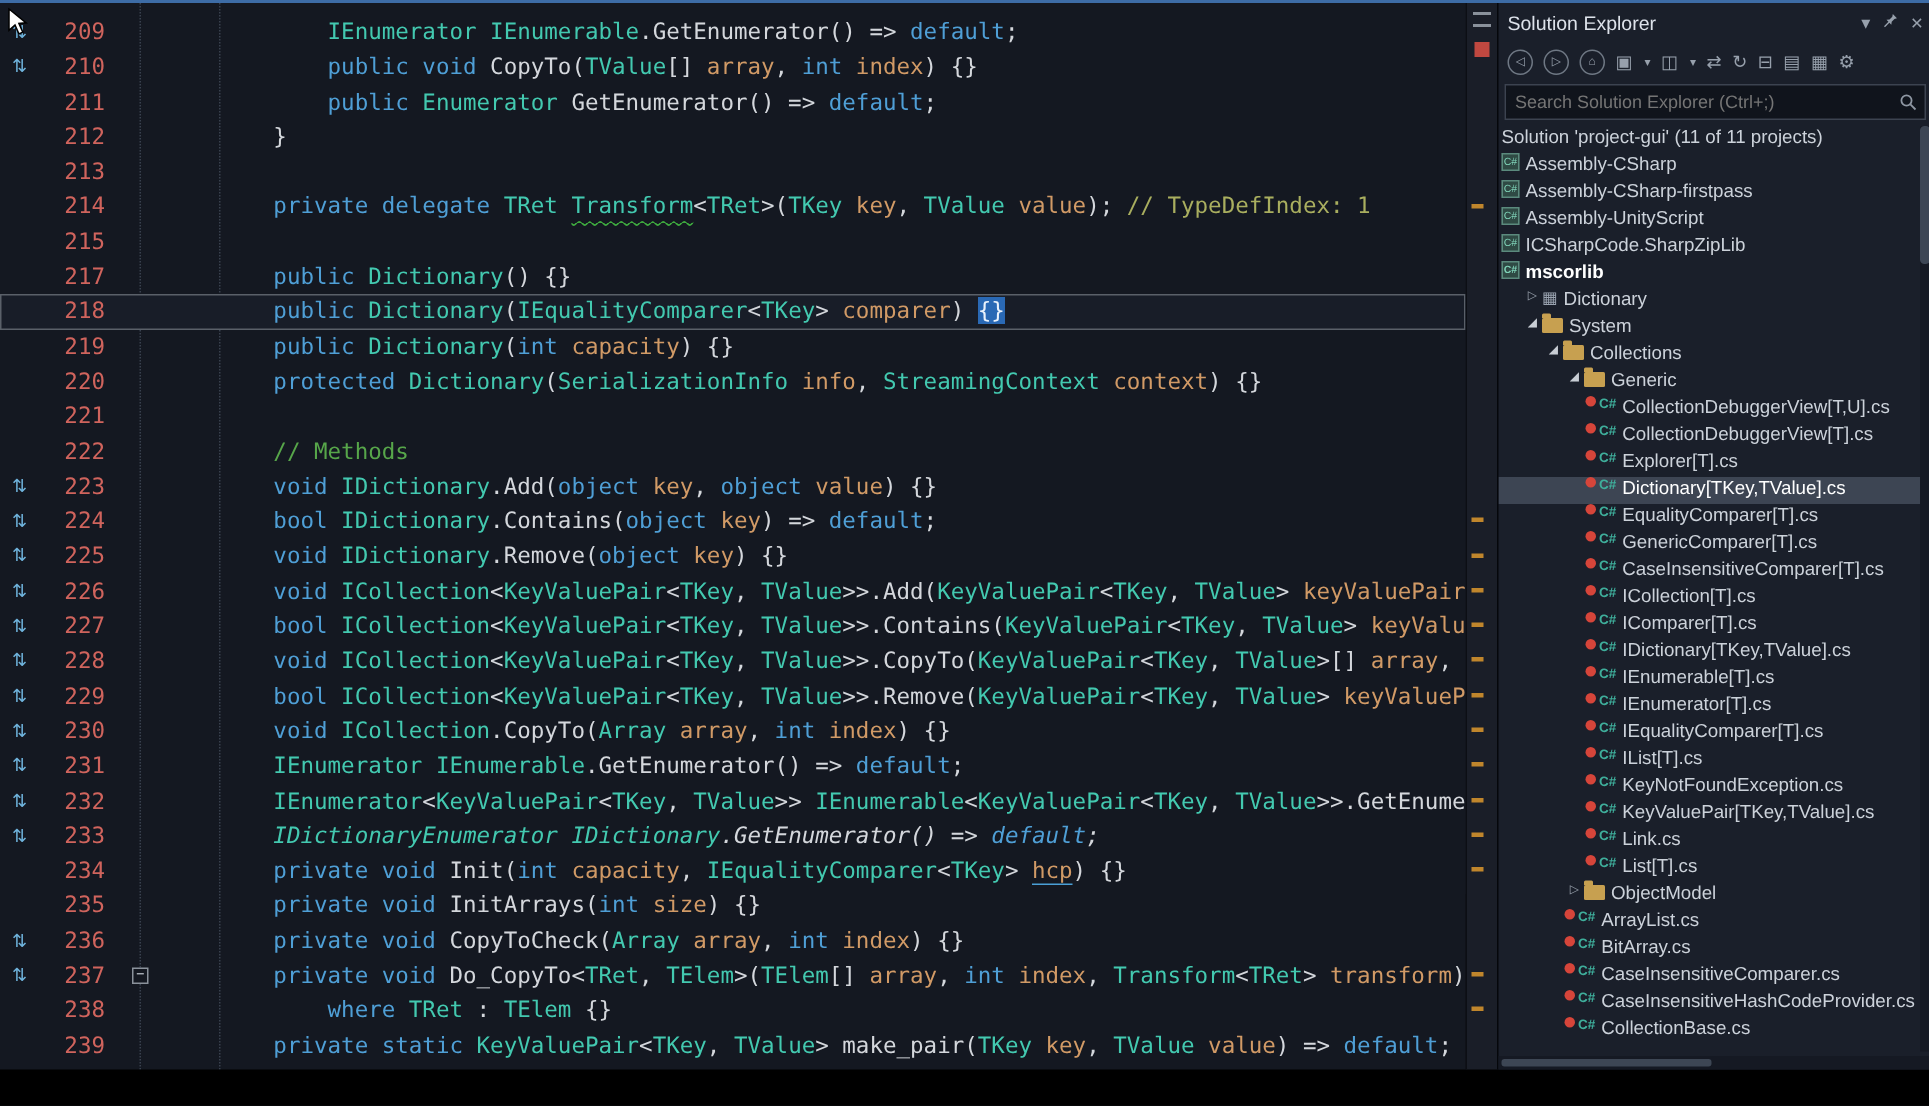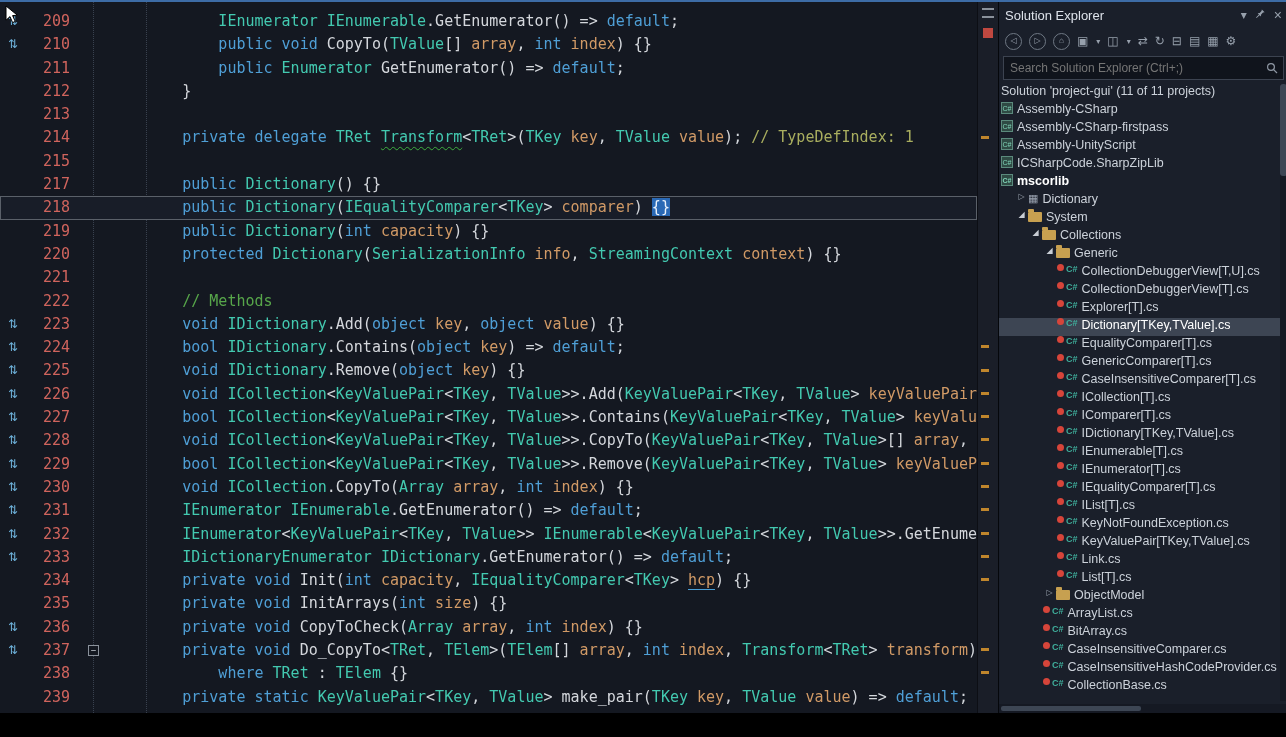--- a/index.html
+++ b/index.html
@@ -114,21 +114,21 @@
           <div class="code-line"><span class="g-icon">⇅</span><span class="lnum">223</span><span class="code" style="padding-left: 8ch;"><span class="tok k">void</span><span class="tok w"> </span><span class="tok t">IDictionary</span><span class="tok w">.Add(</span><span class="tok k">object</span><span class="tok w"> </span><span class="tok p">key</span><span class="tok w">, </span><span class="tok k">object</span><span class="tok w"> </span><span class="tok p">value</span><span class="tok w">) {}</span></span></div>
           <div class="code-line"><span class="g-icon">⇅</span><span class="lnum">224</span><span class="code" style="padding-left: 8ch;"><span class="tok k">bool</span><span class="tok w"> </span><span class="tok t">IDictionary</span><span class="tok w">.Contains(</span><span class="tok k">object</span><span class="tok w"> </span><span class="tok p">key</span><span class="tok w">) =&gt; </span><span class="tok k">default</span><span class="tok w">;</span></span></div>
           <div class="code-line"><span class="g-icon">⇅</span><span class="lnum">225</span><span class="code" style="padding-left: 8ch;"><span class="tok k">void</span><span class="tok w"> </span><span class="tok t">IDictionary</span><span class="tok w">.Remove(</span><span class="tok k">object</span><span class="tok w"> </span><span class="tok p">key</span><span class="tok w">) {}</span></span></div>
           <div class="code-line"><span class="g-icon">⇅</span><span class="lnum">226</span><span class="code" style="padding-left: 8ch;"><span class="tok k">void</span><span class="tok w"> </span><span class="tok t">ICollection</span><span class="tok w">&lt;</span><span class="tok t">KeyValuePair</span><span class="tok w">&lt;</span><span class="tok t">TKey</span><span class="tok w">, </span><span class="tok t">TValue</span><span class="tok w">&gt;&gt;.Add(</span><span class="tok t">KeyValuePair</span><span class="tok w">&lt;</span><span class="tok t">TKey</span><span class="tok w">, </span><span class="tok t">TValue</span><span class="tok w">&gt; </span><span class="tok p">keyValuePair</span></span></div>
           <div class="code-line"><span class="g-icon">⇅</span><span class="lnum">227</span><span class="code" style="padding-left: 8ch;"><span class="tok k">bool</span><span class="tok w"> </span><span class="tok t">ICollection</span><span class="tok w">&lt;</span><span class="tok t">KeyValuePair</span><span class="tok w">&lt;</span><span class="tok t">TKey</span><span class="tok w">, </span><span class="tok t">TValue</span><span class="tok w">&gt;&gt;.Contains(</span><span class="tok t">KeyValuePair</span><span class="tok w">&lt;</span><span class="tok t">TKey</span><span class="tok w">, </span><span class="tok t">TValue</span><span class="tok w">&gt; </span><span class="tok p">keyValuePair</span></span></div>
           <div class="code-line"><span class="g-icon">⇅</span><span class="lnum">228</span><span class="code" style="padding-left: 8ch;"><span class="tok k">void</span><span class="tok w"> </span><span class="tok t">ICollection</span><span class="tok w">&lt;</span><span class="tok t">KeyValuePair</span><span class="tok w">&lt;</span><span class="tok t">TKey</span><span class="tok w">, </span><span class="tok t">TValue</span><span class="tok w">&gt;&gt;.CopyTo(</span><span class="tok t">KeyValuePair</span><span class="tok w">&lt;</span><span class="tok t">TKey</span><span class="tok w">, </span><span class="tok t">TValue</span><span class="tok w">&gt;[] </span><span class="tok p">array</span><span class="tok w">, </span></span></div>
           <div class="code-line"><span class="g-icon">⇅</span><span class="lnum">229</span><span class="code" style="padding-left: 8ch;"><span class="tok k">bool</span><span class="tok w"> </span><span class="tok t">ICollection</span><span class="tok w">&lt;</span><span class="tok t">KeyValuePair</span><span class="tok w">&lt;</span><span class="tok t">TKey</span><span class="tok w">, </span><span class="tok t">TValue</span><span class="tok w">&gt;&gt;.Remove(</span><span class="tok t">KeyValuePair</span><span class="tok w">&lt;</span><span class="tok t">TKey</span><span class="tok w">, </span><span class="tok t">TValue</span><span class="tok w">&gt; </span><span class="tok p">keyValuePair</span></span></div>
           <div class="code-line"><span class="g-icon">⇅</span><span class="lnum">230</span><span class="code" style="padding-left: 8ch;"><span class="tok k">void</span><span class="tok w"> </span><span class="tok t">ICollection</span><span class="tok w">.CopyTo(</span><span class="tok t">Array</span><span class="tok w"> </span><span class="tok p">array</span><span class="tok w">, </span><span class="tok k">int</span><span class="tok w"> </span><span class="tok p">index</span><span class="tok w">) {}</span></span></div>
           <div class="code-line"><span class="g-icon">⇅</span><span class="lnum">231</span><span class="code" style="padding-left: 8ch;"><span class="tok t">IEnumerator</span><span class="tok w"> </span><span class="tok t">IEnumerable</span><span class="tok w">.GetEnumerator() =&gt; </span><span class="tok k">default</span><span class="tok w">;</span></span></div>
           <div class="code-line"><span class="g-icon">⇅</span><span class="lnum">232</span><span class="code" style="padding-left: 8ch;"><span class="tok t">IEnumerator</span><span class="tok w">&lt;</span><span class="tok t">KeyValuePair</span><span class="tok w">&lt;</span><span class="tok t">TKey</span><span class="tok w">, </span><span class="tok t">TValue</span><span class="tok w">&gt;&gt; </span><span class="tok t">IEnumerable</span><span class="tok w">&lt;</span><span class="tok t">KeyValuePair</span><span class="tok w">&lt;</span><span class="tok t">TKey</span><span class="tok w">, </span><span class="tok t">TValue</span><span class="tok w">&gt;&gt;.GetEnumerator() =&gt; </span></span></div>
-          <div class="code-line"><span class="g-icon">⇅</span><span class="lnum">233</span><span class="code" style="padding-left: 8ch;"><span class="tok t">IDictionaryEnumerator</span><span class="tok w"> </span><span class="tok t">IDictionary</span><span class="tok w">.GetEnumerator() =&gt; </span><span class="tok k">default</span><span class="tok w">;</span></span></div>
+          <div class="code-line"><span class="g-icon">⇅</span><span class="lnum">233</span><span class="code" style="padding-left: 8ch; font-style: italic;"><span class="tok t">IDictionaryEnumerator</span><span class="tok w"> </span><span class="tok t">IDictionary</span><span class="tok w">.GetEnumerator() =&gt; </span><span class="tok k">default</span><span class="tok w">;</span></span></div>
           <div class="code-line"><span class="g-icon"></span><span class="lnum">234</span><span class="code" style="padding-left: 8ch;"><span class="tok k">private</span><span class="tok w"> </span><span class="tok k">void</span><span class="tok w"> Init(</span><span class="tok k">int</span><span class="tok w"> </span><span class="tok p">capacity</span><span class="tok w">, </span><span class="tok t">IEqualityComparer</span><span class="tok w">&lt;</span><span class="tok t">TKey</span><span class="tok w">&gt; </span><span class="tok pu">hcp</span><span class="tok w">) {}</span></span></div>
           <div class="code-line"><span class="g-icon"></span><span class="lnum">235</span><span class="code" style="padding-left: 8ch;"><span class="tok k">private</span><span class="tok w"> </span><span class="tok k">void</span><span class="tok w"> InitArrays(</span><span class="tok k">int</span><span class="tok w"> </span><span class="tok p">size</span><span class="tok w">) {}</span></span></div>
           <div class="code-line"><span class="g-icon">⇅</span><span class="lnum">236</span><span class="code" style="padding-left: 8ch;"><span class="tok k">private</span><span class="tok w"> </span><span class="tok k">void</span><span class="tok w"> CopyToCheck(</span><span class="tok t">Array</span><span class="tok w"> </span><span class="tok p">array</span><span class="tok w">, </span><span class="tok k">int</span><span class="tok w"> </span><span class="tok p">index</span><span class="tok w">) {}</span></span></div>
           <div class="code-line"><span class="g-icon">⇅</span><span class="lnum">237</span><span class="fold">−</span><span class="code" style="padding-left: 8ch;"><span class="tok k">private</span><span class="tok w"> </span><span class="tok k">void</span><span class="tok w"> Do_CopyTo&lt;</span><span class="tok t">TRet</span><span class="tok w">, </span><span class="tok t">TElem</span><span class="tok w">&gt;(</span><span class="tok t">TElem</span><span class="tok w">[] </span><span class="tok p">array</span><span class="tok w">, </span><span class="tok k">int</span><span class="tok w"> </span><span class="tok p">index</span><span class="tok w">, </span><span class="tok t">Transform</span><span class="tok w">&lt;</span><span class="tok t">TRet</span><span class="tok w">&gt; </span><span class="tok p">transform</span><span class="tok w">)</span></span></div>
           <div class="code-line"><span class="g-icon"></span><span class="lnum">238</span><span class="code" style="padding-left: 12ch;"><span class="tok k">where</span><span class="tok w"> </span><span class="tok t">TRet</span><span class="tok w"> : </span><span class="tok t">TElem</span><span class="tok w"> {}</span></span></div>
           <div class="code-line"><span class="g-icon"></span><span class="lnum">239</span><span class="code" style="padding-left: 8ch;"><span class="tok k">private</span><span class="tok w"> </span><span class="tok k">static</span><span class="tok w"> </span><span class="tok t">KeyValuePair</span><span class="tok w">&lt;</span><span class="tok t">TKey</span><span class="tok w">, </span><span class="tok t">TValue</span><span class="tok w">&gt; make_pair(</span><span class="tok t">TKey</span><span class="tok w"> </span><span class="tok p">key</span><span class="tok w">, </span><span class="tok t">TValue</span><span class="tok w"> </span><span class="tok p">value</span><span class="tok w">) =&gt; </span><span class="tok k">default</span><span class="tok w">;</span></span></div>
         </div>
       <svg class="cursor" width="14" height="20" viewBox="0 0 14 20">
         <path d="M1,1 L1,15.2 L5,11.6 L7.6,17.6 L10.2,16.4 L7.6,10.6 L12.4,10.2 Z" fill="#ffffff" stroke="#000" stroke-width="1"></path>
       </svg>

